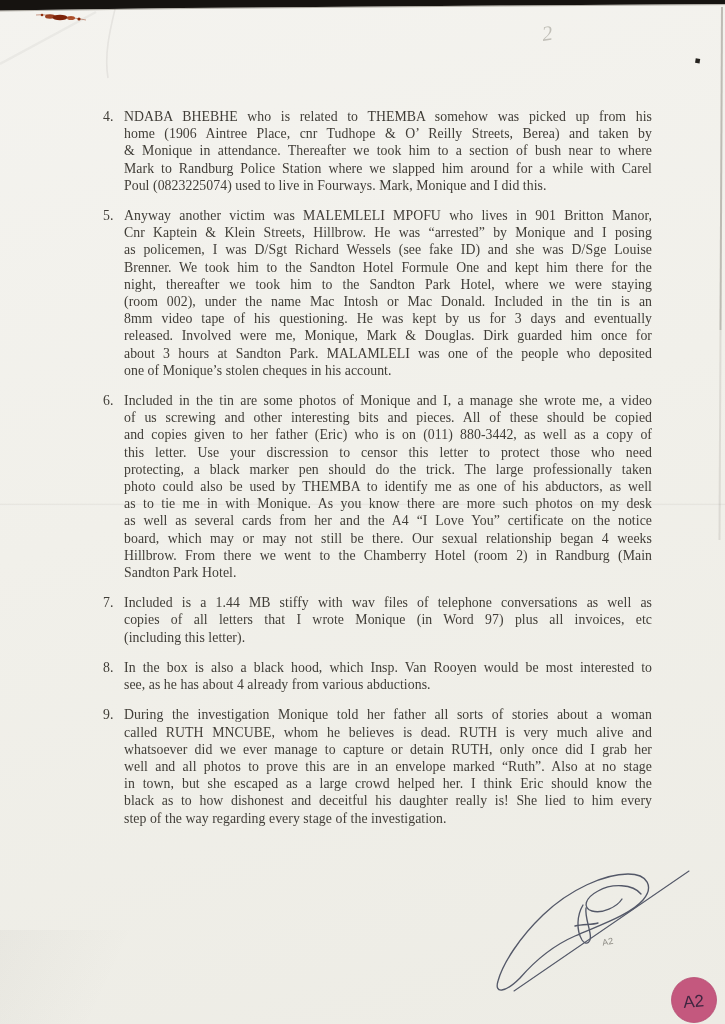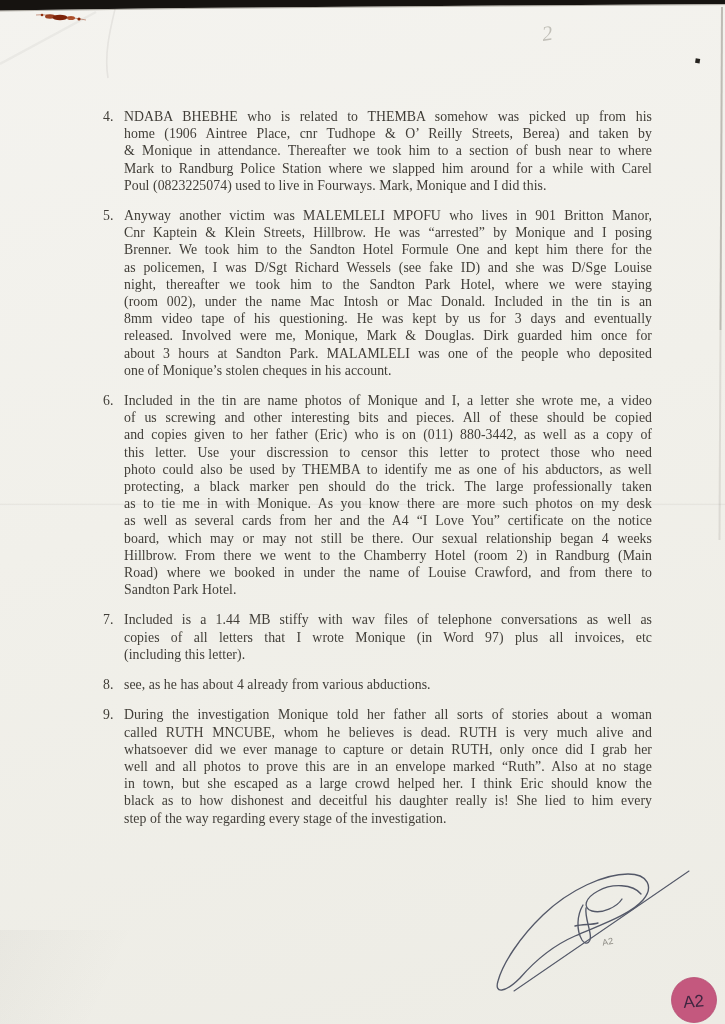--- a/index.html
+++ b/index.html
@@ -51,58 +51,58 @@
             <div class="tline">&amp; Monique in attendance.  Thereafter we took him to a section of bush near to where</div>
             <div class="tline">Mark to Randburg Police Station where we slapped him around for a while with Carel</div>
             <div class="tline last">Poul (0823225074) used to live in Fourways.  Mark, Monique and I did this.</div>
           </div>
         </div>
         <div class="para">
           <span class="para-num">5.</span>
           <div class="para-body">
             <div class="tline">Anyway another victim was MALEMLELI MPOFU who lives in 901 Britton Manor,</div>
             <div class="tline">Cnr Kaptein &amp; Klein Streets, Hillbrow.  He was “arrested” by Monique and I posing</div>
+            <div class="tline">as policemen, I was D/Sgt Richard Wessels (see fake ID) and she was D/Sge Louise</div>
             <div class="tline">Brenner.  We took him to the Sandton Hotel Formule One and kept him there for the</div>
-            <div class="tline">as policemen, I was D/Sgt Richard Wessels (see fake ID) and she was D/Sge Louise</div>
             <div class="tline">night, thereafter we took him to the Sandton Park Hotel, where we were staying</div>
             <div class="tline">(room 002), under the name Mac Intosh or Mac Donald.  Included in the tin is an</div>
             <div class="tline">8mm video tape of his questioning.  He was kept by us for 3 days and eventually</div>
             <div class="tline">released.  Involved were me, Monique, Mark &amp; Douglas.  Dirk guarded him once for</div>
             <div class="tline">about 3 hours at Sandton Park.  MALAMLELI was one of the people who deposited</div>
             <div class="tline last">one of Monique’s stolen cheques in his account.</div>
           </div>
         </div>
         <div class="para">
           <span class="para-num">6.</span>
           <div class="para-body">
-            <div class="tline">Included in the tin are name photos of Monique and I, a letter she wrote me, a video</div>
+            <div class="tline">Included in the tin are some photos of Monique and I, a manage she wrote me, a video</div>
             <div class="tline">of us screwing and other interesting bits and pieces.  All of these should be copied</div>
             <div class="tline">and copies given to her father (Eric) who is on (011) 880-3442, as well as a copy of</div>
             <div class="tline">this letter.  Use your discression to censor this letter to protect those who need</div>
+            <div class="tline">protecting, a black marker pen should do the trick.  The large professionally taken</div>
             <div class="tline">photo could also be used by THEMBA to identify me as one of his abductors, as well</div>
-            <div class="tline">protecting, a black marker pen should do the trick.  The large professionally taken</div>
             <div class="tline">as to tie me in with Monique.  As you know there are more such photos on my desk</div>
             <div class="tline">as well as several cards from her and the A4 “I Love You” certificate on the notice</div>
             <div class="tline">board, which may or may not still be there.  Our sexual relationship began 4 weeks</div>
             <div class="tline">Hillbrow.  From there we went to the Chamberry Hotel (room 2) in Randburg (Main</div>
-            <div class="tline">Road) where we booked in under the name of Louise Crawford, and from there to</div>
             <div class="tline last">Sandton Park Hotel.</div>
           </div>
         </div>
         <div class="para">
           <span class="para-num">7.</span>
           <div class="para-body">
             <div class="tline">Included is a 1.44 MB stiffy with wav files of telephone conversations as well as</div>
             <div class="tline">copies of all letters that I wrote Monique (in Word 97) plus all invoices, etc</div>
             <div class="tline last">(including this letter).</div>
           </div>
         </div>
         <div class="para">
           <span class="para-num">8.</span>
           <div class="para-body">
+            <div class="tline">In the box is also a black hood, which Insp. Van Rooyen would be most interested to</div>
             <div class="tline last">see, as he has about 4 already from various abductions.</div>
           </div>
         </div>
         <div class="para">
           <span class="para-num">9.</span>
           <div class="para-body">
             <div class="tline">During the investigation Monique told her father all sorts of stories about a woman</div>
             <div class="tline">called RUTH MNCUBE, whom he believes is dead.  RUTH is very much alive and</div>
             <div class="tline">whatsoever did we ever manage to capture or detain RUTH, only once did I grab her</div>
             <div class="tline">well and all photos to prove this are in an envelope marked “Ruth”.  Also at no stage</div>

